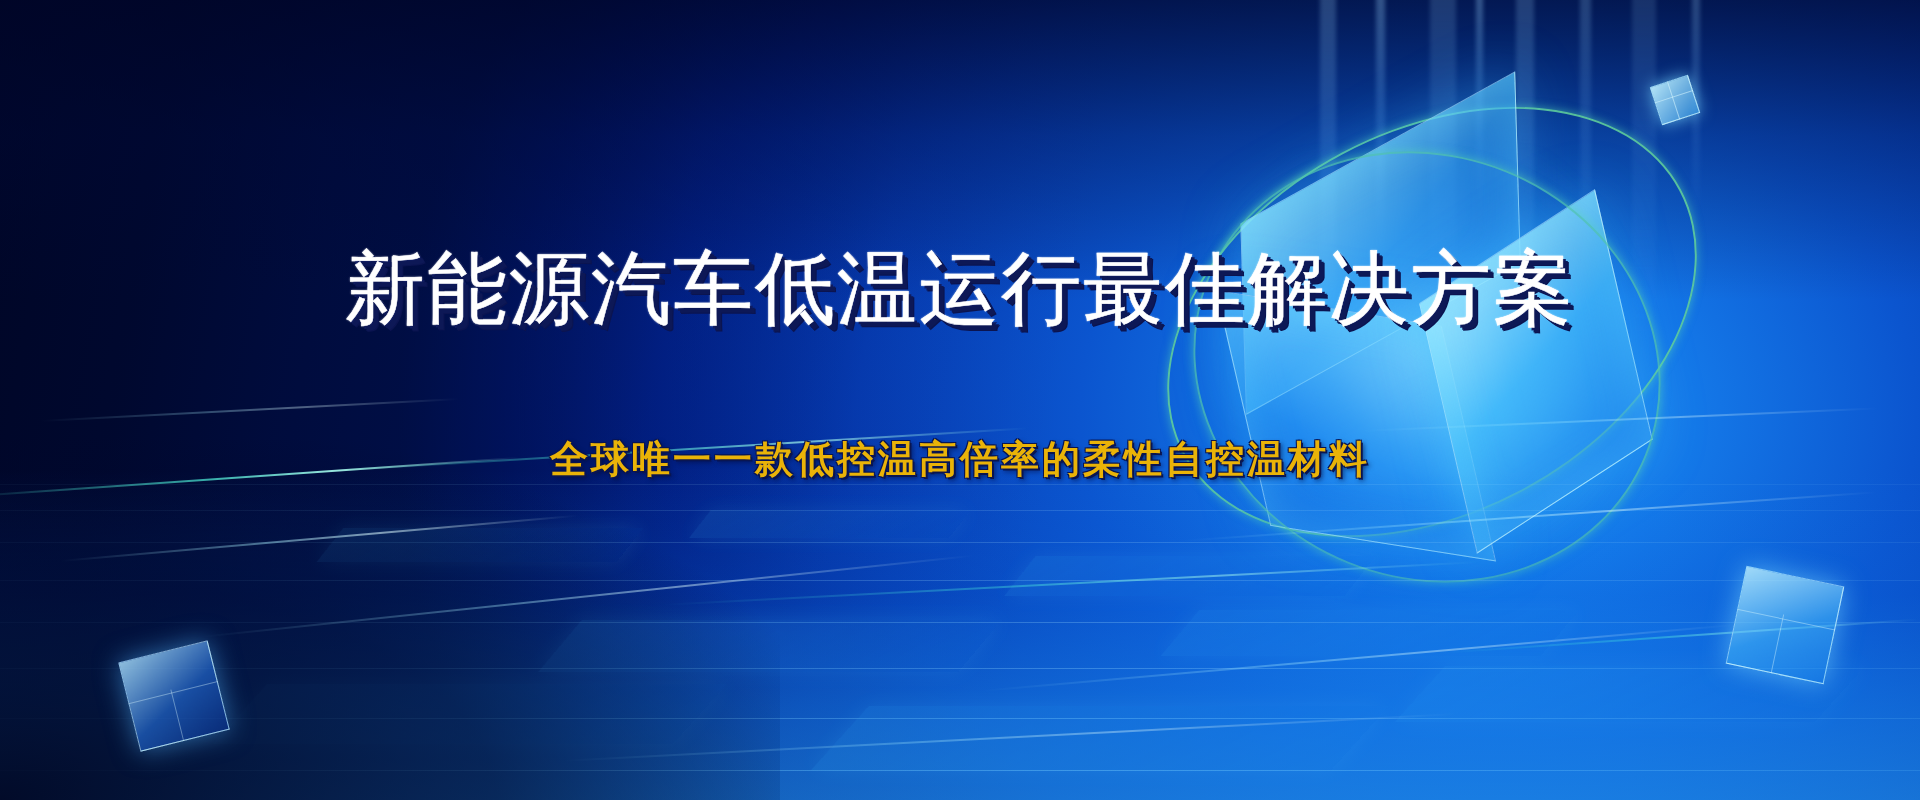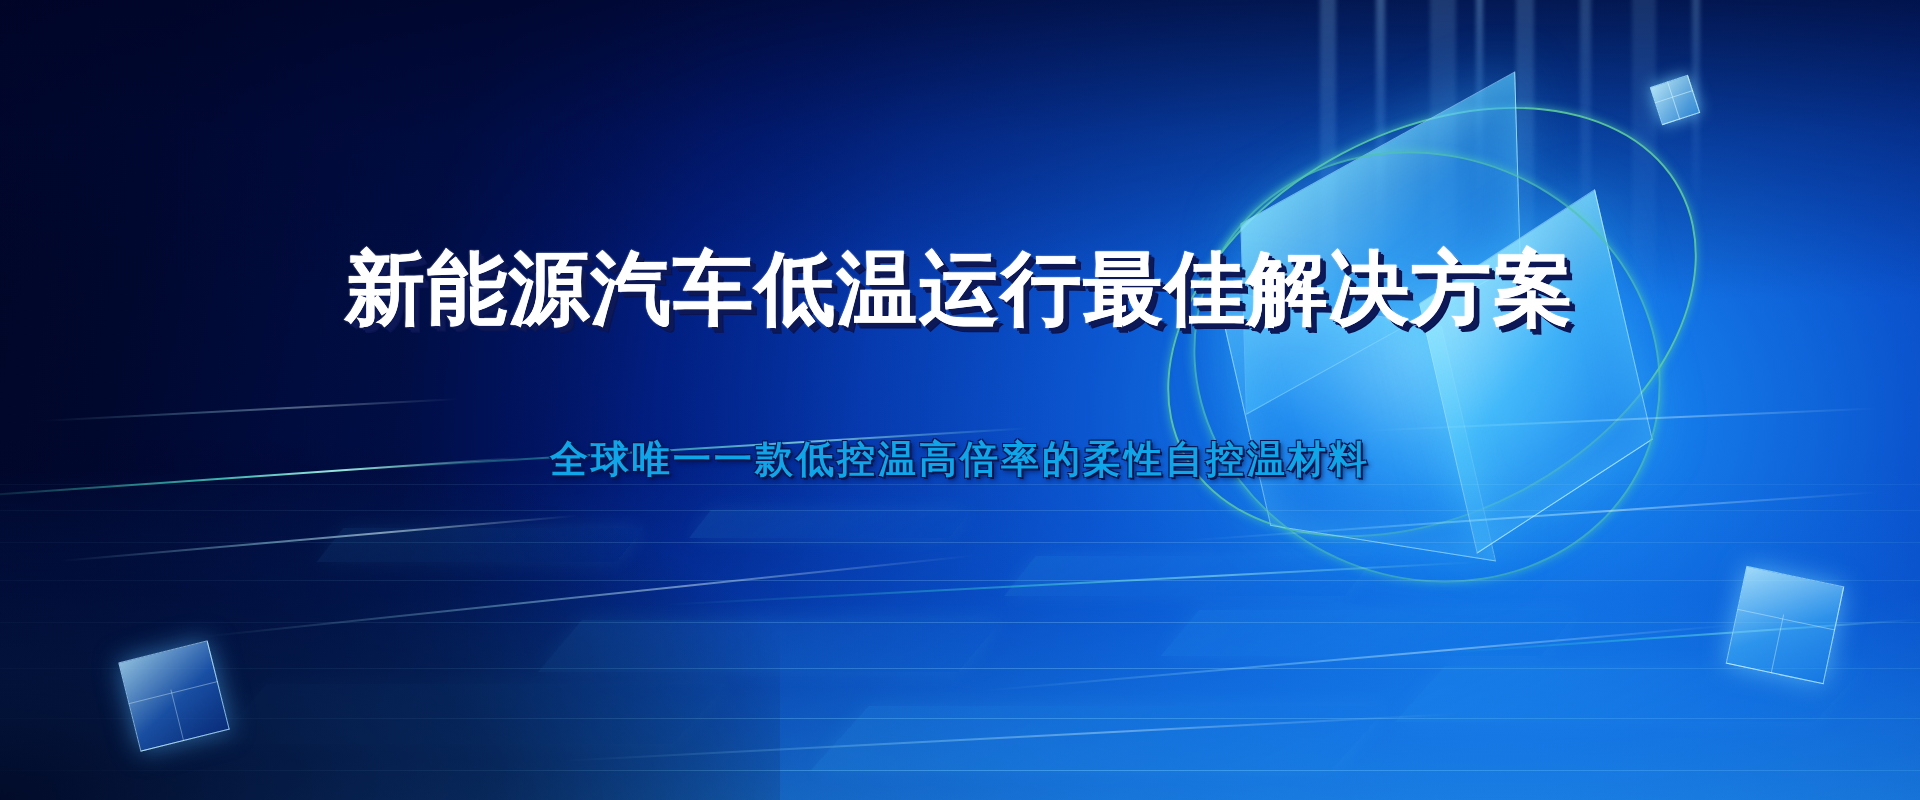--- a/index.html
+++ b/index.html
@@ -144,37 +144,37 @@
   }
 
   
   .text-block{
     position:absolute;left:0;right:0;top:0;
     text-align:center;
   }
   .title{
     position:absolute;left:0;right:0;top:236px;
     font-size:80px;
-    font-weight:bold;
+    font-weight:normal;
     letter-spacing:2px;
     color:#ffffff;
     white-space:nowrap;
     text-shadow:
       5px 5px 0 #0d1856,
       6px 6px 0 #0b1450,
       3px 3px 0 #101c60,
       0 0 2px #ffffff;
     -webkit-text-stroke:0.5px #ffffff;
   }
   .subtitle{
     position:absolute;left:0;right:0;top:434px;
     font-size:38px;
     font-weight:bold;
     letter-spacing:3px;
-    color:#0ea5e9;
+    color:#eab308;
     white-space:nowrap;
     text-shadow:
       2px 2px 0 #0a1550,
       -1px -1px 0 #0a1550,
       1px -1px 0 #0a1550,
       -1px 1px 0 #0a1550,
       3px 3px 5px rgba(0,10,60,0.7);
   }
 </style>
 </head>

